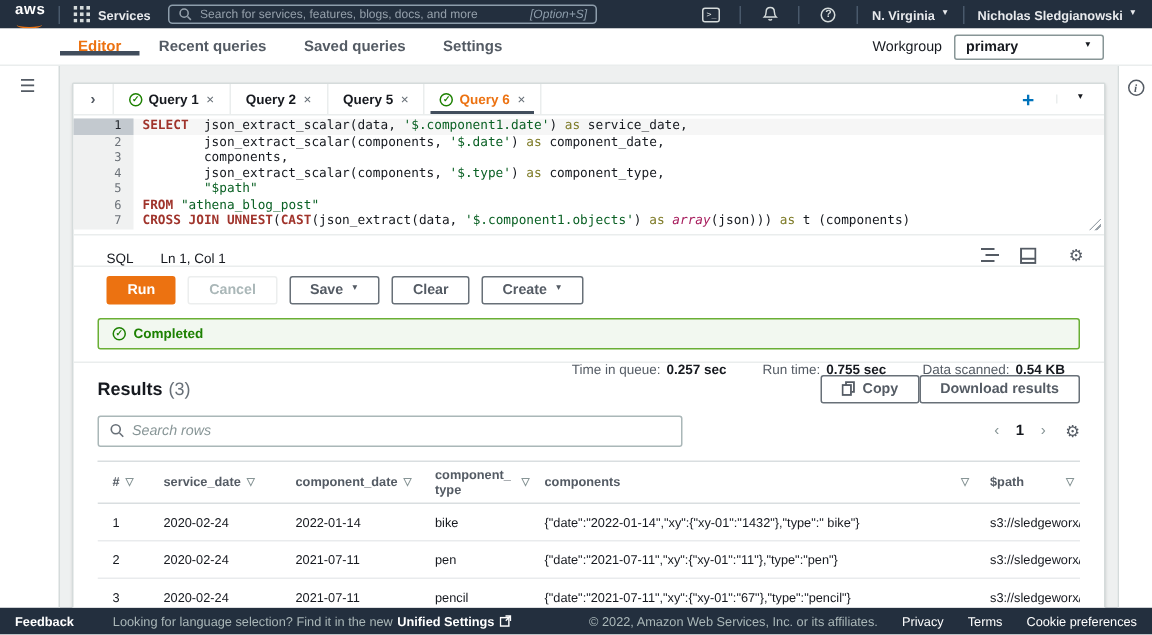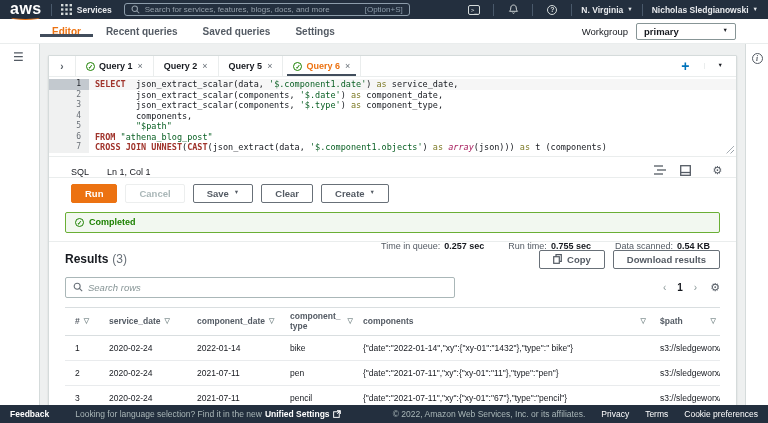--- a/index.html
+++ b/index.html
@@ -1,27 +1,27 @@
 <!DOCTYPE html>
 <html><head>
 <meta charset="utf-8">
 <style>
   * { margin:0; padding:0; box-sizing:border-box; }
   html,body { width:768px; height:423px; overflow:hidden; font-family:"Liberation Sans", sans-serif; background:#eef0f0; }
   body { display:flex; flex-direction:column; }
 
   
   .topnav { height:19px; background:#232f3e; display:flex; align-items:center; color:#fff; font-size:8.5px; flex:none; }
-  .aws-logo { margin-left:10px; font-weight:bold; font-size:16px; letter-spacing:.5px; position:relative; padding-bottom:2px; }
+  .aws-logo { margin-left:10px; font-weight:bold; font-size:10px; letter-spacing:.5px; position:relative; padding-bottom:7px; }
   .aws-logo::after { content:""; position:absolute; left:1px; right:2px; bottom:0; height:4px; border-bottom:1.5px solid #ec7211; border-radius:0 0 60% 60%; }
   .nav-div { width:1px; height:12px; background:#49596b; margin:0 9px; flex:none; }
   .services { display:flex; align-items:center; gap:5px; font-weight:bold; color:#e8eaed; cursor:pointer; }
   .navsearch { margin-left:12px; width:286px; height:13px; border:1px solid #8d9dab; border-radius:3px; display:flex; align-items:center; padding:0 6px; color:#95a0ab; gap:5px; }
   .navsearch .ph { flex:1; font-size:8px; }
-  .navsearch .kbd { color:#8d9dab; font-size:8px; }
+  .navsearch .kbd { color:#8d9dab; font-size:8px;font-style:italic; }
   .topnav .spacer { flex:1; }
   .navicon { width:20px; height:13px; display:flex; align-items:center; justify-content:center; cursor:pointer; }
   .term-box { width:12px; height:10px; border:1px solid #d5dbdb; border-radius:2px; font-size:5.5px; color:#d5dbdb; display:flex; align-items:center; justify-content:center; font-family:"DejaVu Sans Mono",monospace; }
   .qmark { width:10px; height:10px; border:1px solid #d5dbdb; border-radius:50%; font-size:7px; color:#d5dbdb; display:flex; align-items:center; justify-content:center; font-weight:bold; }
   .navmenu { display:flex; align-items:center; gap:4px; font-weight:bold; color:#e8eaed; cursor:pointer; white-space:nowrap; }
   .caret { font-size:5.5px; line-height:1; }
   .mr10 { margin-right:10px; }
 
   
   .tabbar { height:25px; background:#fff; border-bottom:1px solid #eaeded; display:flex; align-items:center; font-size:10px; flex:none; }
@@ -91,21 +91,21 @@
   .alert .stats { margin-left:auto; display:flex; gap:24px;margin-top:48px; }
   .stat { display:flex; gap:4px; }
   .stat .lbl { color:#545b64; }
   .stat .val { color:#16191f; font-weight:bold; }
 
   
   .results { border-top:1px solid #eaeded; padding:8px 16px 0 16px; }
   .res-head { display:flex; align-items:center; }
   .res-title { font-size:12px; font-weight:bold; color:#16191f; }
   .res-count { font-size:12px; color:#687078; margin-left:4px; }
-  .res-actions { margin-left:auto; display:flex; gap:8px; }
+  .res-actions { margin-left:auto; display:flex; gap:0; }
   .search-row { display:flex; align-items:center; margin:8px 0 9px 0; }
   .search-box { width:390px; height:21px; border:1px solid #aab7b8; border-radius:2px; display:flex; align-items:center; padding:0 7px; gap:5px; }
   .search-box .ph { color:#879596; font-style:italic; font-size:9.5px; }
   .search-right { margin-left:auto; display:flex; align-items:center; gap:7px; color:#879596; font-size:10px; }
   .pg-num { color:#16191f; font-weight:bold; padding:0 4px; }
   .pg-chev { cursor:pointer; font-size:10px; }
   .gear { color:#545b64; font-size:11px; cursor:pointer; margin-left:6px; }
 
   
   .rtable { border-top:1px solid #d9dee0; font-size:8.5px; overflow:hidden; }
@@ -262,22 +262,22 @@
           <div class="gnum">2</div>
           <div class="gnum">3</div>
           <div class="gnum">4</div>
           <div class="gnum">5</div>
           <div class="gnum">6</div>
           <div class="gnum">7</div>
         </div>
       <div class="code">
           <div class="cline active"><span class="tk-k">SELECT</span><span class="tk-p">  json_extract_scalar(data, </span><span class="tk-s">'$.component1.date'</span><span class="tk-p">) </span><span class="tk-o">as</span><span class="tk-p"> service_date,</span></div>
           <div class="cline"><span class="tk-p">        json_extract_scalar(components, </span><span class="tk-s">'$.date'</span><span class="tk-p">) </span><span class="tk-o">as</span><span class="tk-p"> component_date,</span></div>
+          <div class="cline"><span class="tk-p">        components,</span></div>
           <div class="cline"><span class="tk-p">        json_extract_scalar(components, </span><span class="tk-s">'$.type'</span><span class="tk-p">) </span><span class="tk-o">as</span><span class="tk-p"> component_type,</span></div>
-          <div class="cline"><span class="tk-p">        components,</span></div>
           <div class="cline"><span class="tk-p">        </span><span class="tk-s">"$path"</span></div>
           <div class="cline"><span class="tk-k">FROM</span><span class="tk-p"> </span><span class="tk-s">"athena_blog_post"</span></div>
           <div class="cline"><span class="tk-k">CROSS JOIN UNNEST</span><span class="tk-p">(</span><span class="tk-k">CAST</span><span class="tk-p">(json_extract(data, </span><span class="tk-s">'$.component1.objects'</span><span class="tk-p">) </span><span class="tk-o">as</span><span class="tk-p"> </span><span class="tk-t">array</span><span class="tk-p">(json))) </span><span class="tk-o">as</span><span class="tk-p"> t (components)</span></div>
         </div>
       <div class="resize-handle"></div>
     </div>
 
     <div class="sqlbar">
       <span>SQL</span>
       <span class="lncol">Ln 1, Col 1</span>

